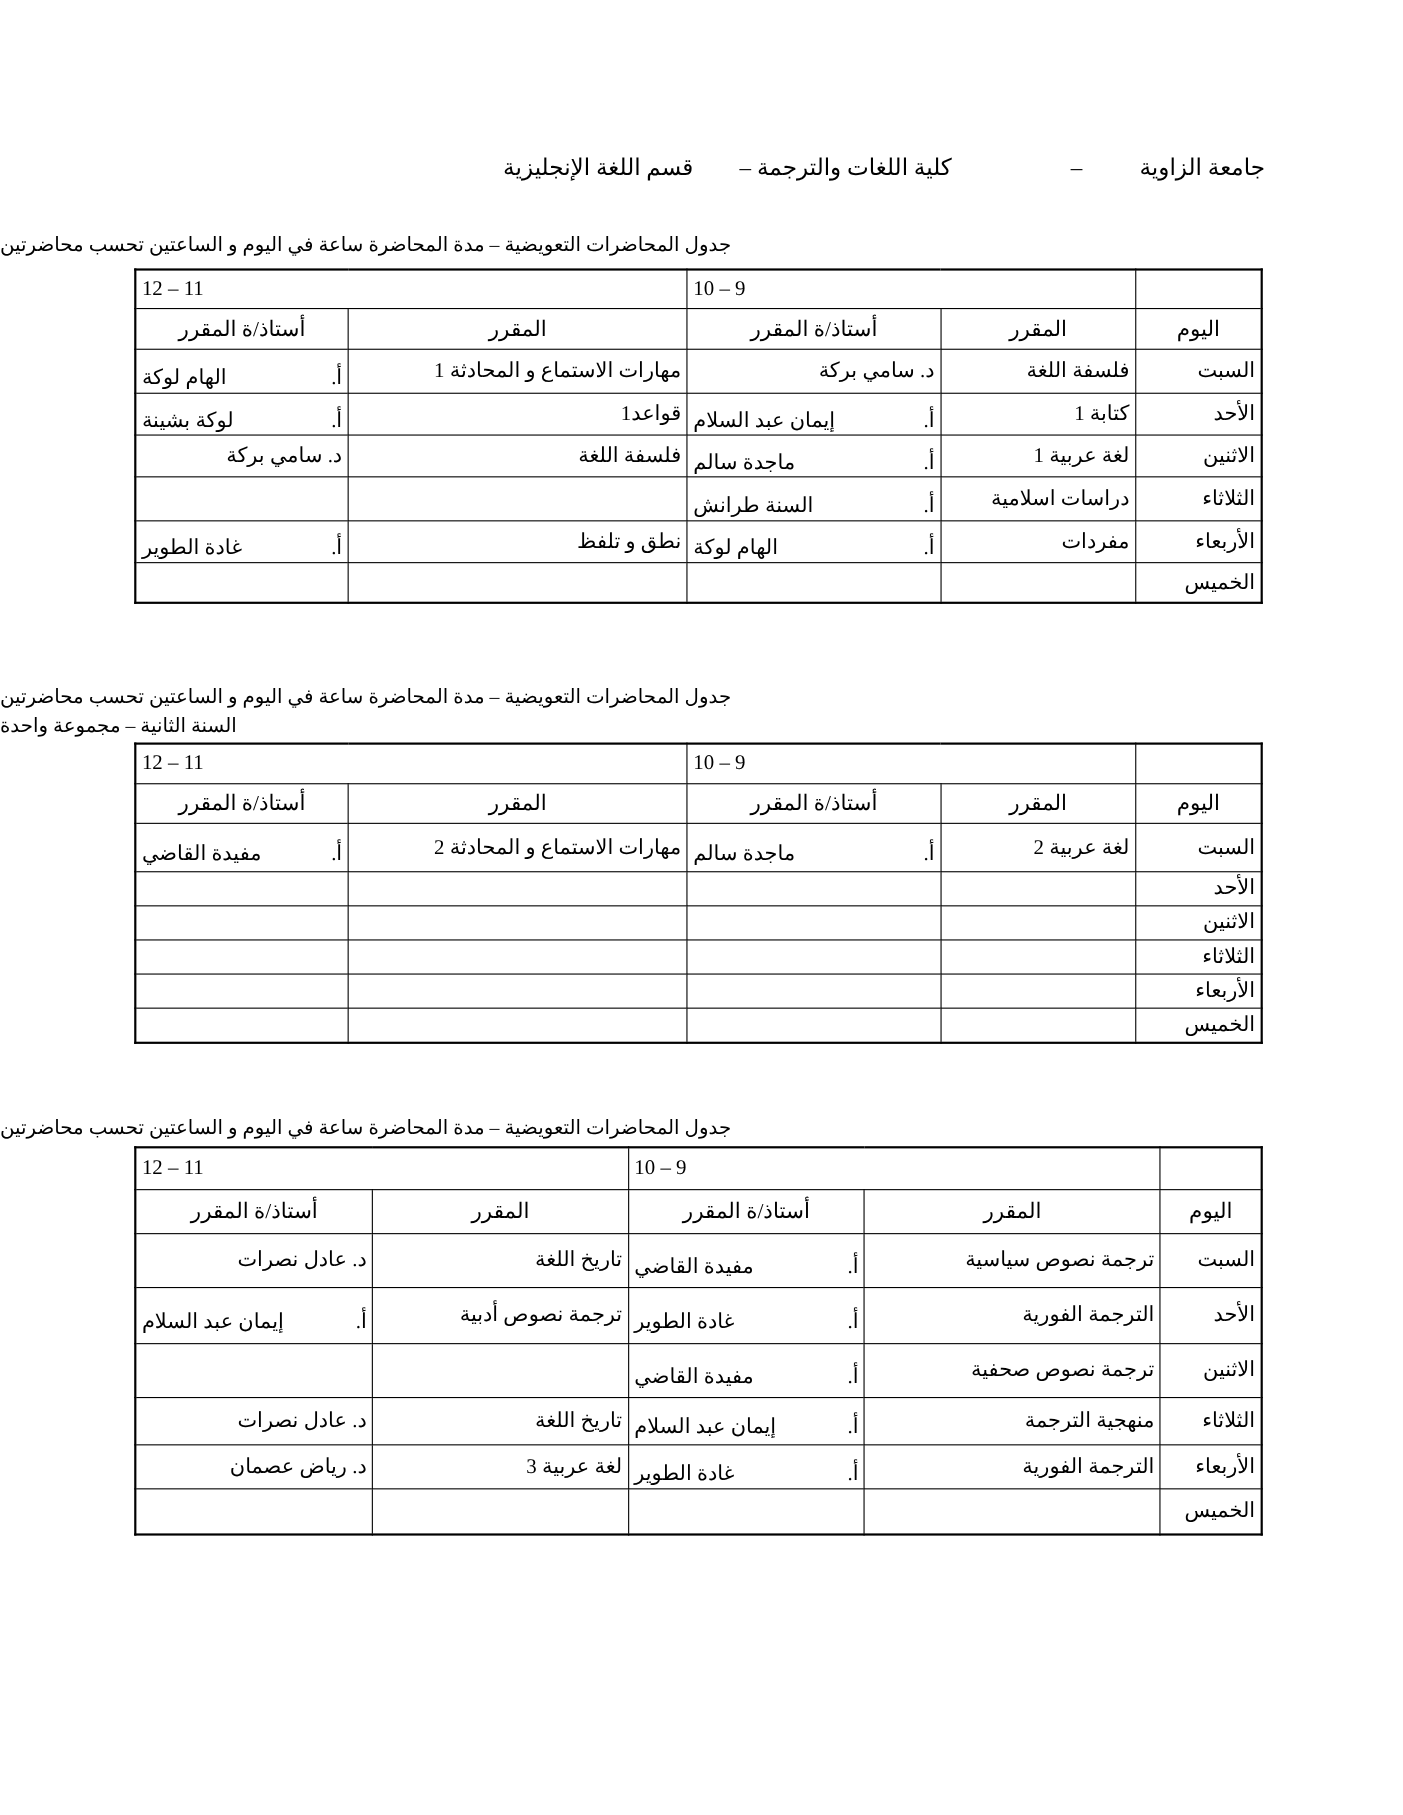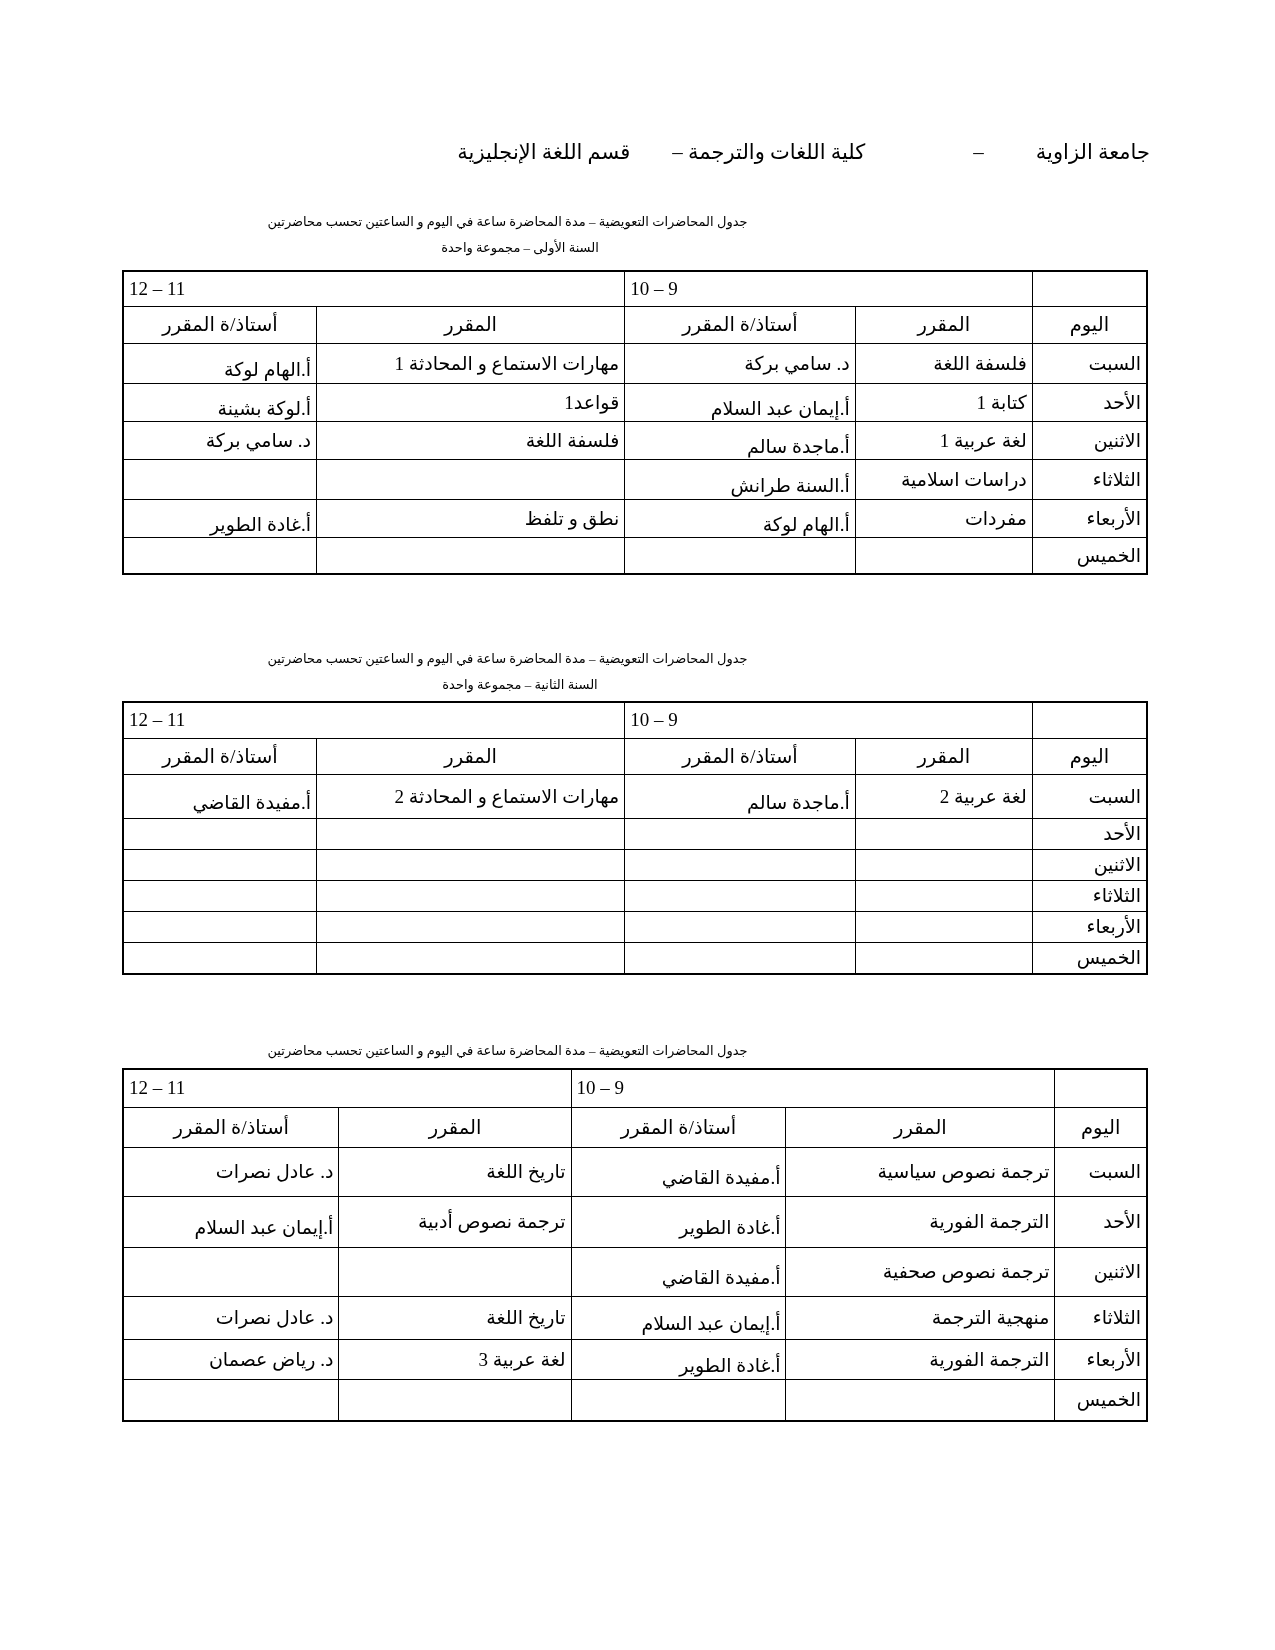--- a/index.html
+++ b/index.html
@@ -11,21 +11,21 @@
   .doc{width:1275px;height:1650px;position:relative;background:#fff;}
 
   
   .doc-header{
     direction:rtl;display:flex;align-items:baseline;
     margin:140px 125px 0 0;font-size:21px;white-space:nowrap;
   }
   .g75{margin-left:52px;} .g110{margin-left:108px;} .g40{margin-left:42px;}
 
   
-  .sec-title{direction:rtl;text-align:center;font-size:13px;line-height:26px;}
+  .sec-title{direction:rtl;text-align:left;font-size:18px;line-height:26px;}
   .sec-title .line1{padding-right:25px;}
   .sec0 .sec-title{margin:44px 235px 0 0;}
   .sec1 .sec-title{margin:71px 235px 0 0;}
   .sec2 .sec-title{margin:63px 235px 0 0;}
 
   
   .tbl-holder{margin-left:122px;width:1026px;}
   .sec0 .tbl-holder{margin-top:9px;}
   .sec1 .tbl-holder{margin-top:3px;}
   .sec2 .tbl-holder{margin-top:4px;}
@@ -38,38 +38,37 @@
     padding:1px 5px;overflow:hidden;
   }
   td.time-cell{font-size:23px;padding-bottom:5px;}
   td.blank-cell{padding:0;}
   tr.colhead-row td{text-align:center;font-size:19.5px;}
   td.day-cell{text-align:right;font-size:19.5px;padding-right:8px;}
   td.course-cell{padding-right:6px;}
   td.teacher-plain{text-align:right;padding-right:10px;}
   .tw{display:flex;align-items:baseline;}
   .tw .p{flex:0 0 auto;}
-  .tw .n{flex:1 1 auto;text-align:right;margin-top:12px;}
+  .tw .n{flex:1 1 auto;text-align:left;margin-top:12px;}
 </style>
 </head>
 <body>
 
 <div class="doc">
 
   <div class="doc-header">
     <span class="g75">جامعة الزاوية</span>
     <span class="g110">–</span>
     <span class="g40">كلية اللغات والترجمة –</span>
     <span>قسم اللغة الإنجليزية</span>
   </div>
 
   <section class="sec sec0">
     <div class="sec-title">
       <div class="line1">جدول المحاضرات التعويضية  – مدة المحاضرة ساعة في اليوم و الساعتين تحسب محاضرتين</div>
-      <div class="line2">السنة الأولى –  مجموعة واحدة</div>
     </div>
     <div class="tbl-holder">
         <table class="sched" dir="rtl">
           <colgroup>
             <col style="width: 11.2%;">
             <col style="width: 17.3%;">
             <col style="width: 22.5%;">
             <col style="width: 30.1%;">
             <col style="width: 18.9%;">
           </colgroup>

